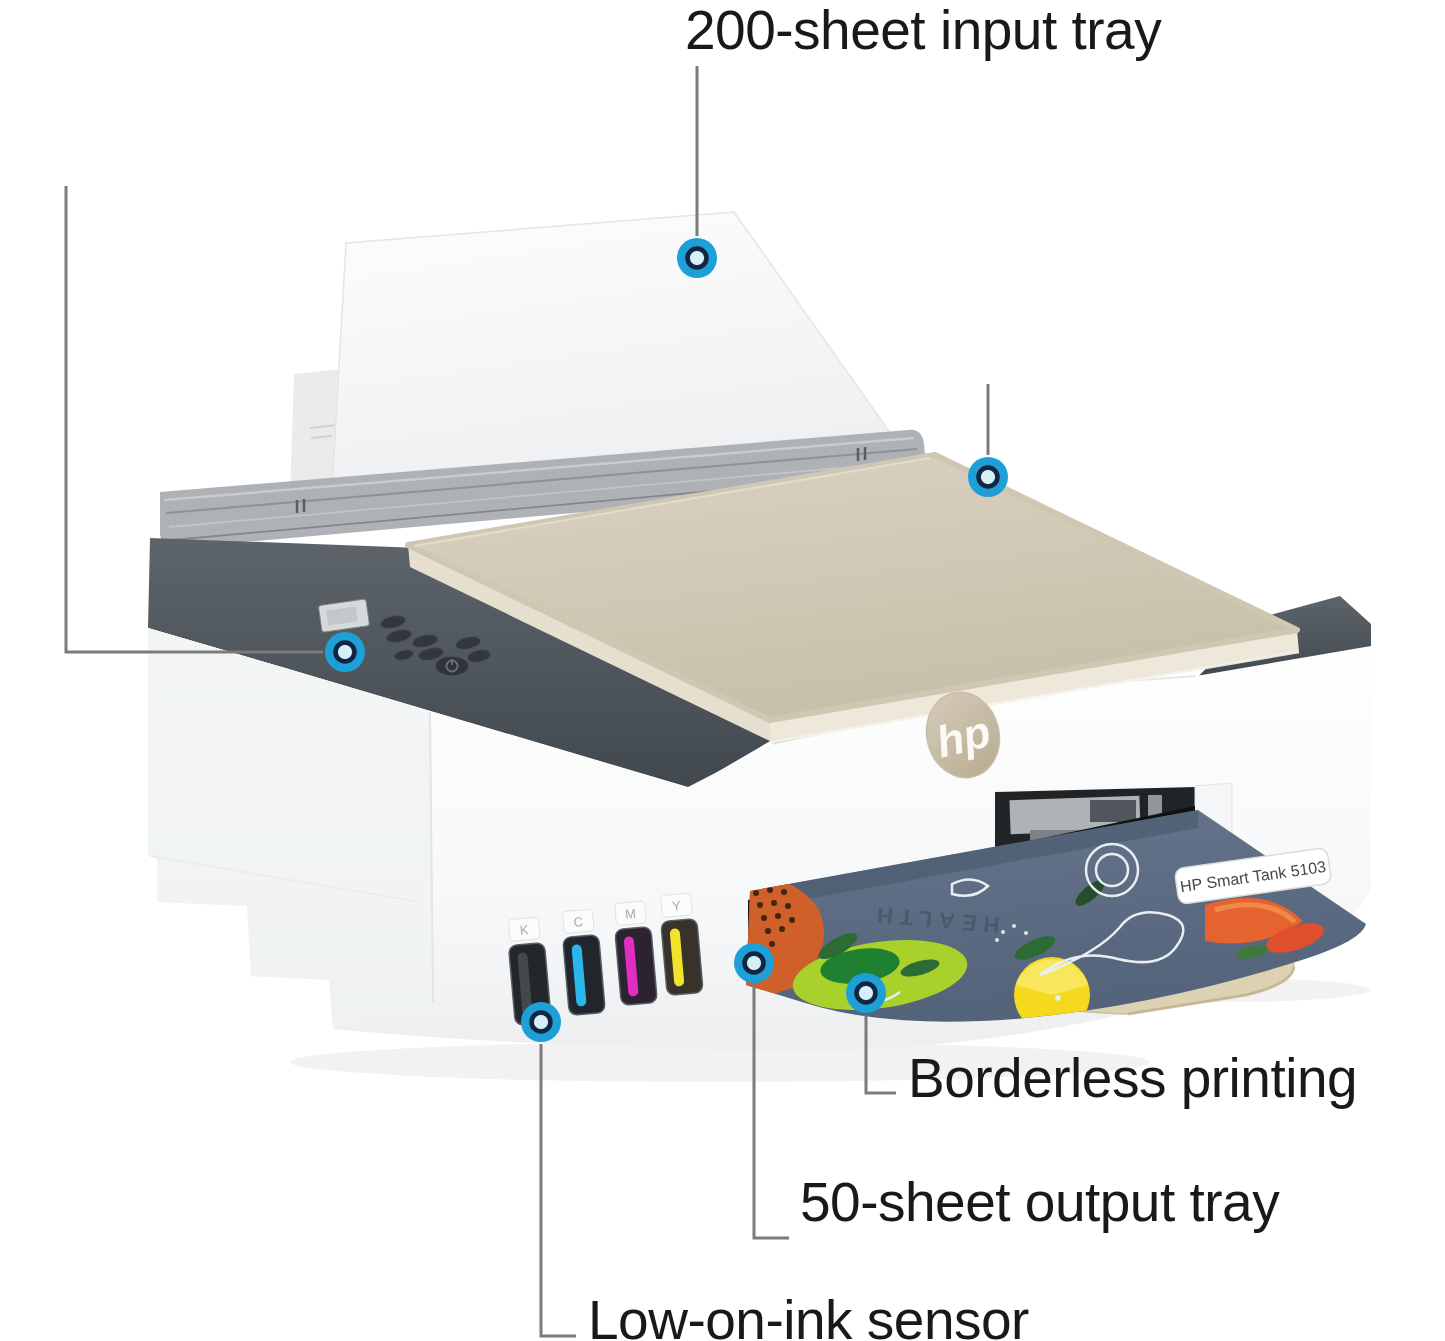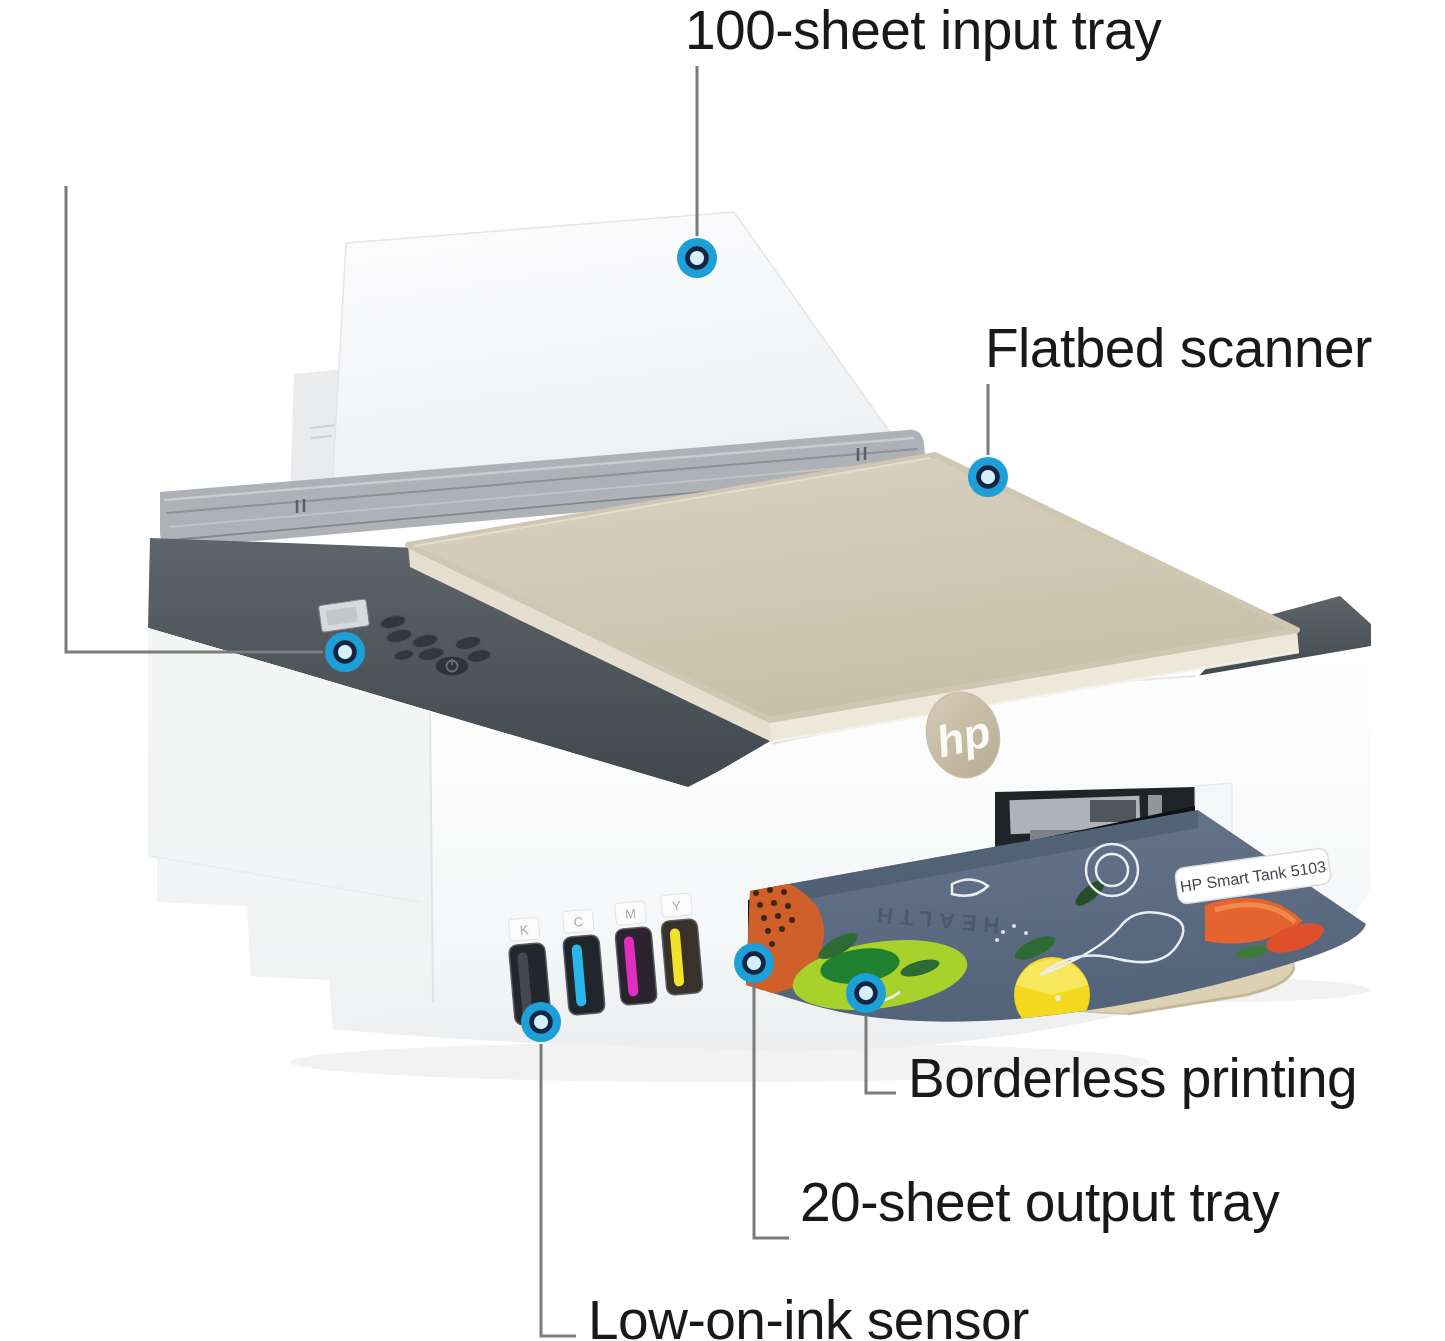--- a/index.html
+++ b/index.html
@@ -285,18 +285,17 @@
         <circle cx="866" cy="993" r="9.5" fill="none" stroke="#16243e" stroke-width="4.5"></circle>
       </g>
       <g>
         <circle cx="541" cy="1022" r="20" fill="#1d9fd8"></circle>
           <circle cx="541" cy="1022" r="7" fill="#d8effa"></circle>
         <circle cx="541" cy="1022" r="9.5" fill="none" stroke="#16243e" stroke-width="4.5"></circle>
       </g>
     </g>
   </svg>
 
-  <div class="callout-label c0">100-sheet input tray</div>
-  <div class="callout-label c2">Flatbed scanner</div>
+  <div class="callout-label c0">200-sheet input tray</div>
   <div class="callout-label c3">Borderless printing</div>
-  <div class="callout-label c4">20-sheet output tray</div>
+  <div class="callout-label c4">50-sheet output tray</div>
   <div class="callout-label c5">Low-on-ink sensor</div>
 </div>
 
 </body></html>

